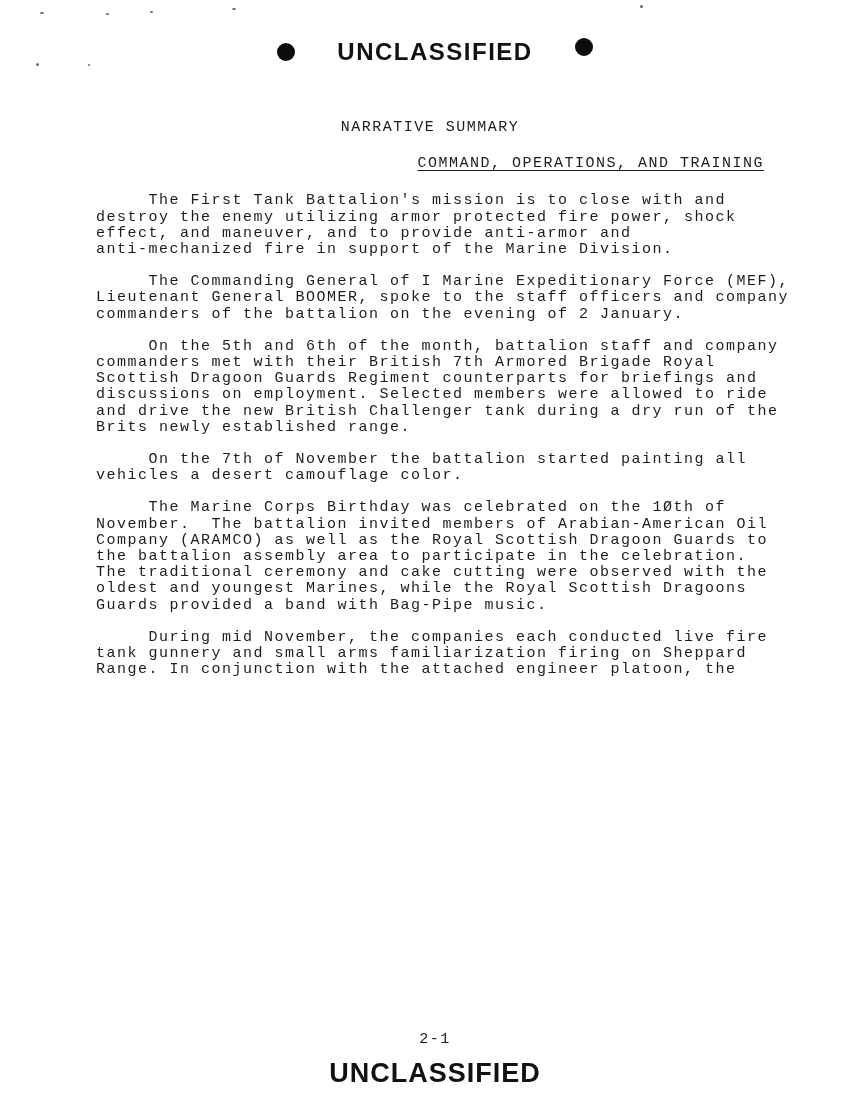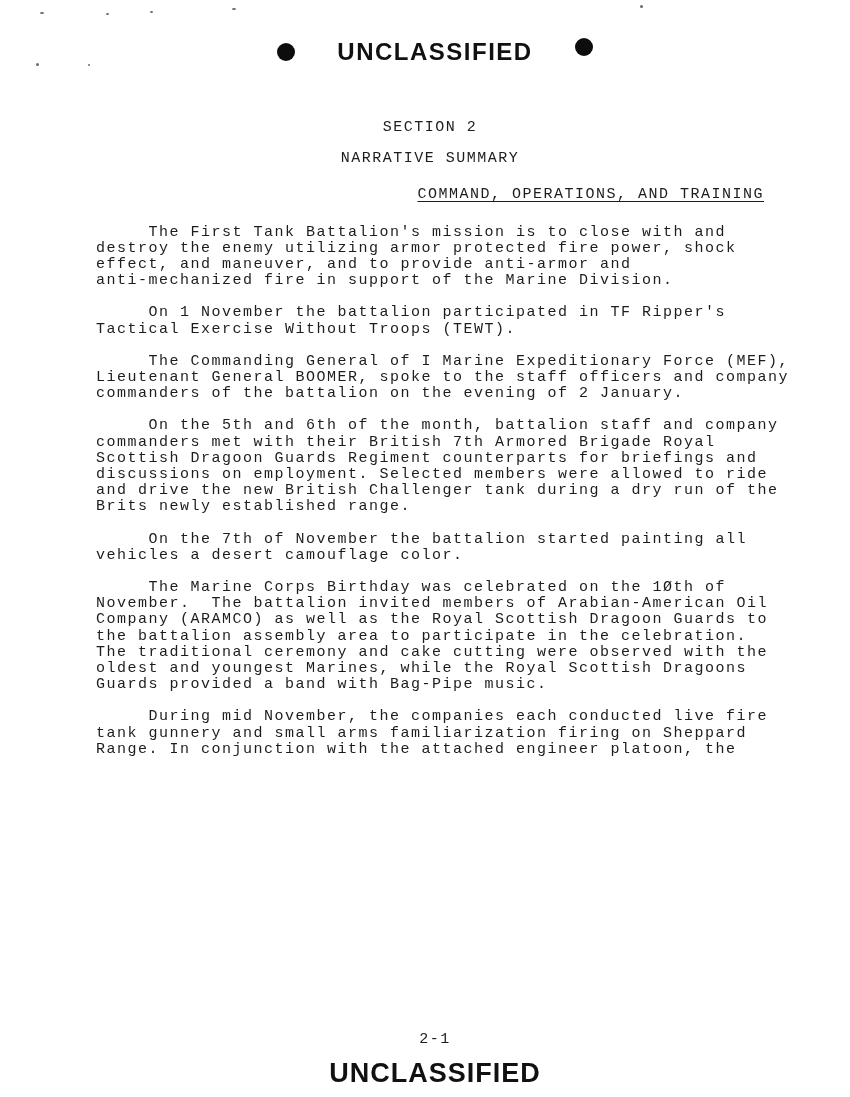--- a/index.html
+++ b/index.html
@@ -103,30 +103,27 @@
   <div class="speck" style="left:36px;top:63px;width:3px;height:3px;"></div>
   <div class="speck" style="left:88px;top:64px;width:2px;height:2px;"></div>
 
   <div class="classification-header">
     <span class="dot"></span>
     <span class="classification-text">UNCLASSIFIED</span>
     <span class="dot right"></span>
   </div>
 
   <div class="doc">
-    <div class="centered section-title">SECTION 2</div>
     <div class="centered subtitle">NARRATIVE SUMMARY</div>
     <div class="centered heading">COMMAND, OPERATIONS, AND TRAINING</div>
 
     <div class="para">     The First Tank Battalion's mission is to close with and
 destroy the enemy utilizing armor protected fire power, shock
 effect, and maneuver, and to provide anti-armor and
 anti-mechanized fire in support of the Marine Division.</div>
-    <div class="para">     On 1 November the battalion participated in TF Ripper's
-Tactical Exercise Without Troops (TEWT).</div>
     <div class="para">     The Commanding General of I Marine Expeditionary Force (MEF),
 Lieutenant General BOOMER, spoke to the staff officers and company
 commanders of the battalion on the evening of 2 January.</div>
     <div class="para">     On the 5th and 6th of the month, battalion staff and company
 commanders met with their British 7th Armored Brigade Royal
 Scottish Dragoon Guards Regiment counterparts for briefings and
 discussions on employment. Selected members were allowed to ride
 and drive the new British Challenger tank during a dry run of the
 Brits newly established range.</div>
     <div class="para">     On the 7th of November the battalion started painting all

